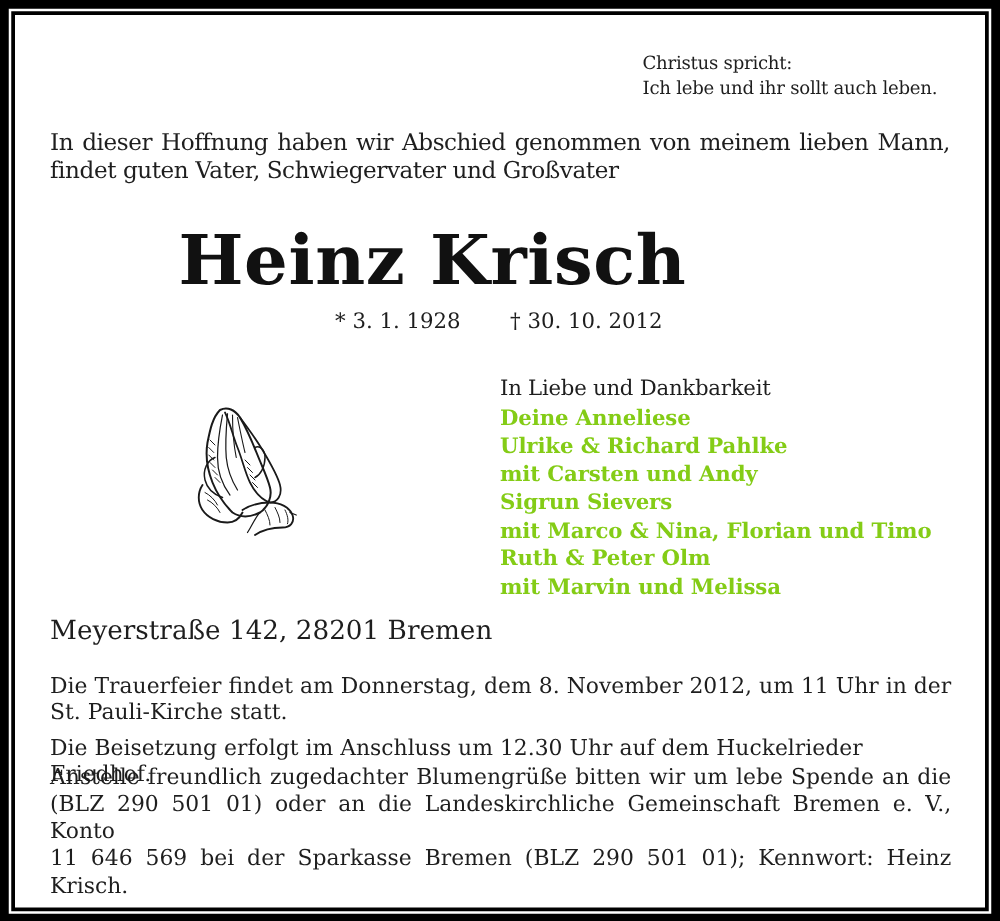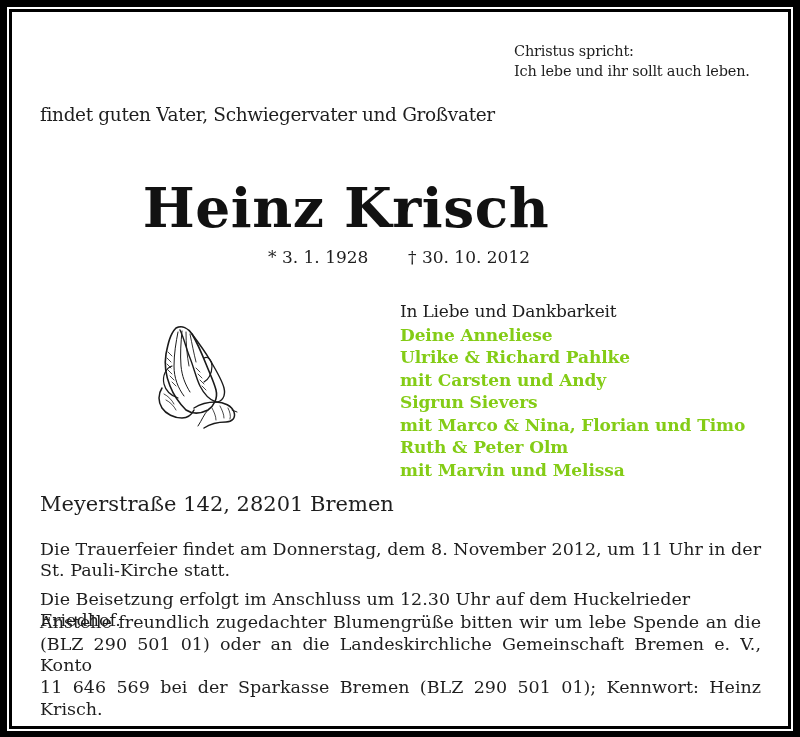--- a/index.html
+++ b/index.html
@@ -51,20 +51,21 @@
   <div class="inner"></div>
   <div class="paper"></div>
 </div>
 
 <div class="abs quote">
   <div>Christus spricht:</div>
   <div>Ich lebe und ihr sollt auch leben.</div>
 </div>
 
 <div class="abs intro">
+  <div class="l1">In dieser Hoffnung haben wir Abschied genommen von meinem lieben Mann,</div>
   <div class="l2">findet guten Vater, Schwiegervater und Großvater</div>
 </div>
 
 <div class="abs name">Heinz Krisch</div>
 
 <div class="abs dates" style="left:0;width:800px;">
   <span class="born">* 3. 1. 1928</span>
   <span class="died">† 30. 10. 2012</span>
 </div>
 

